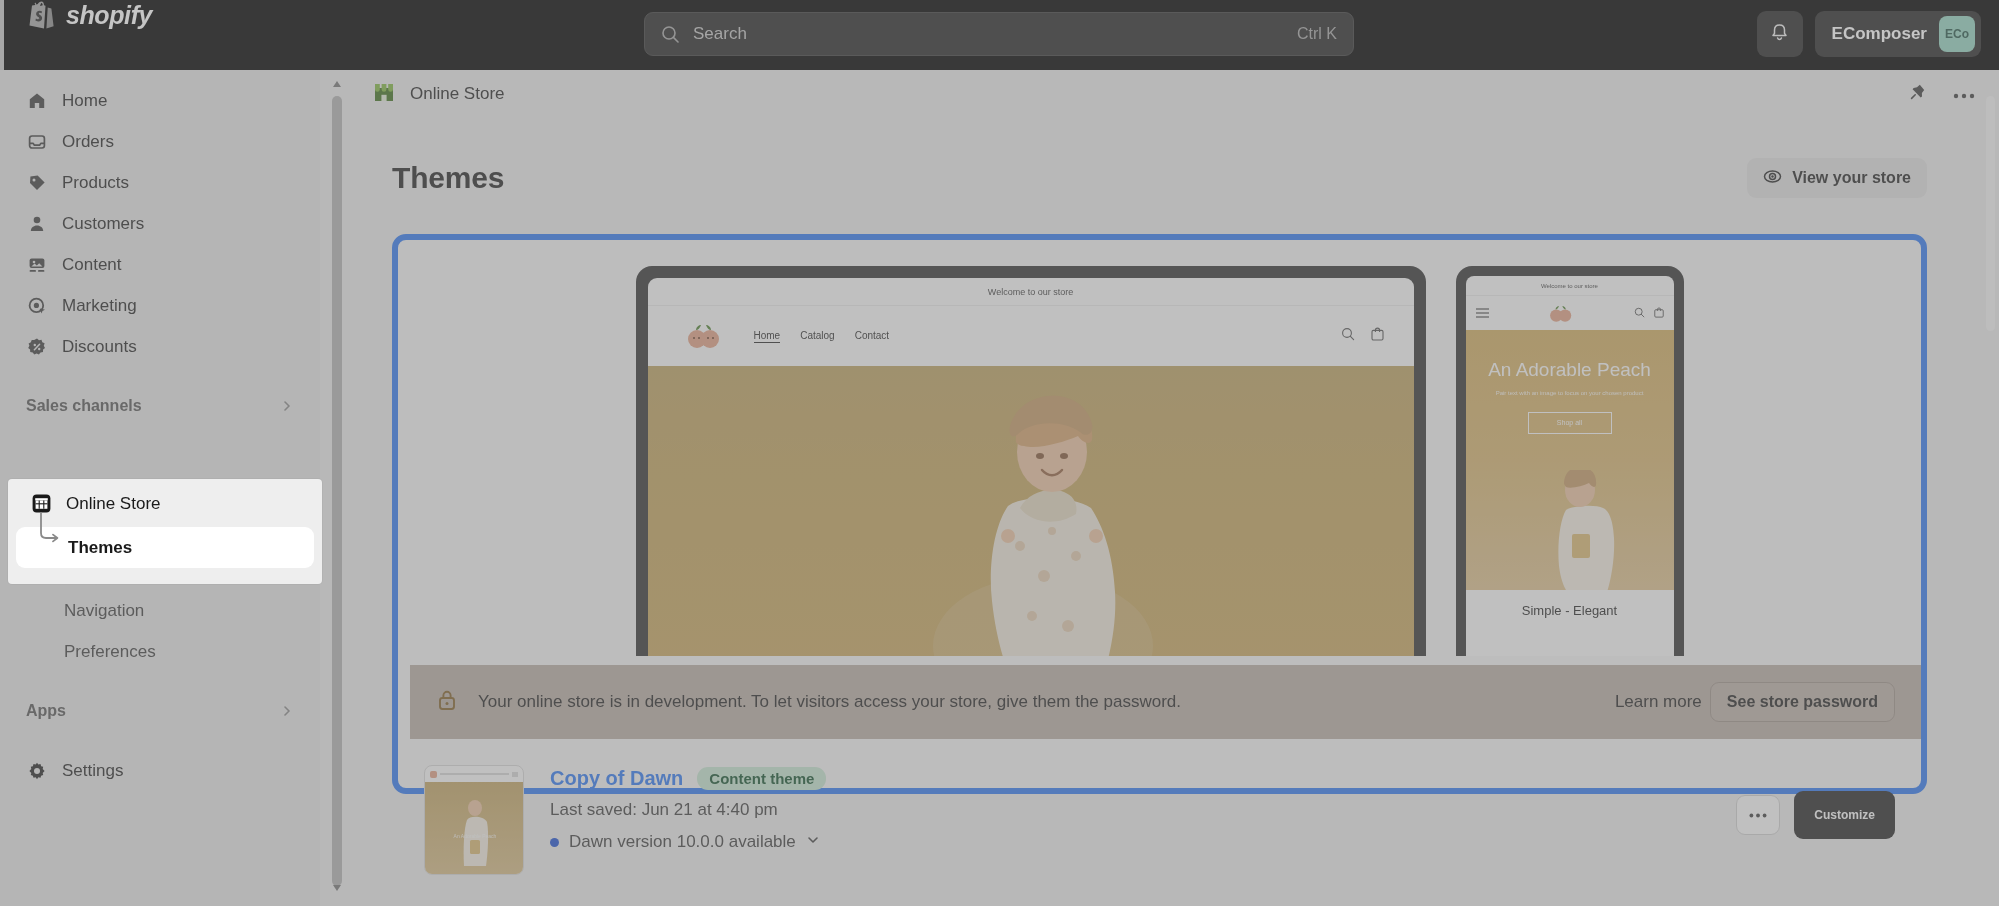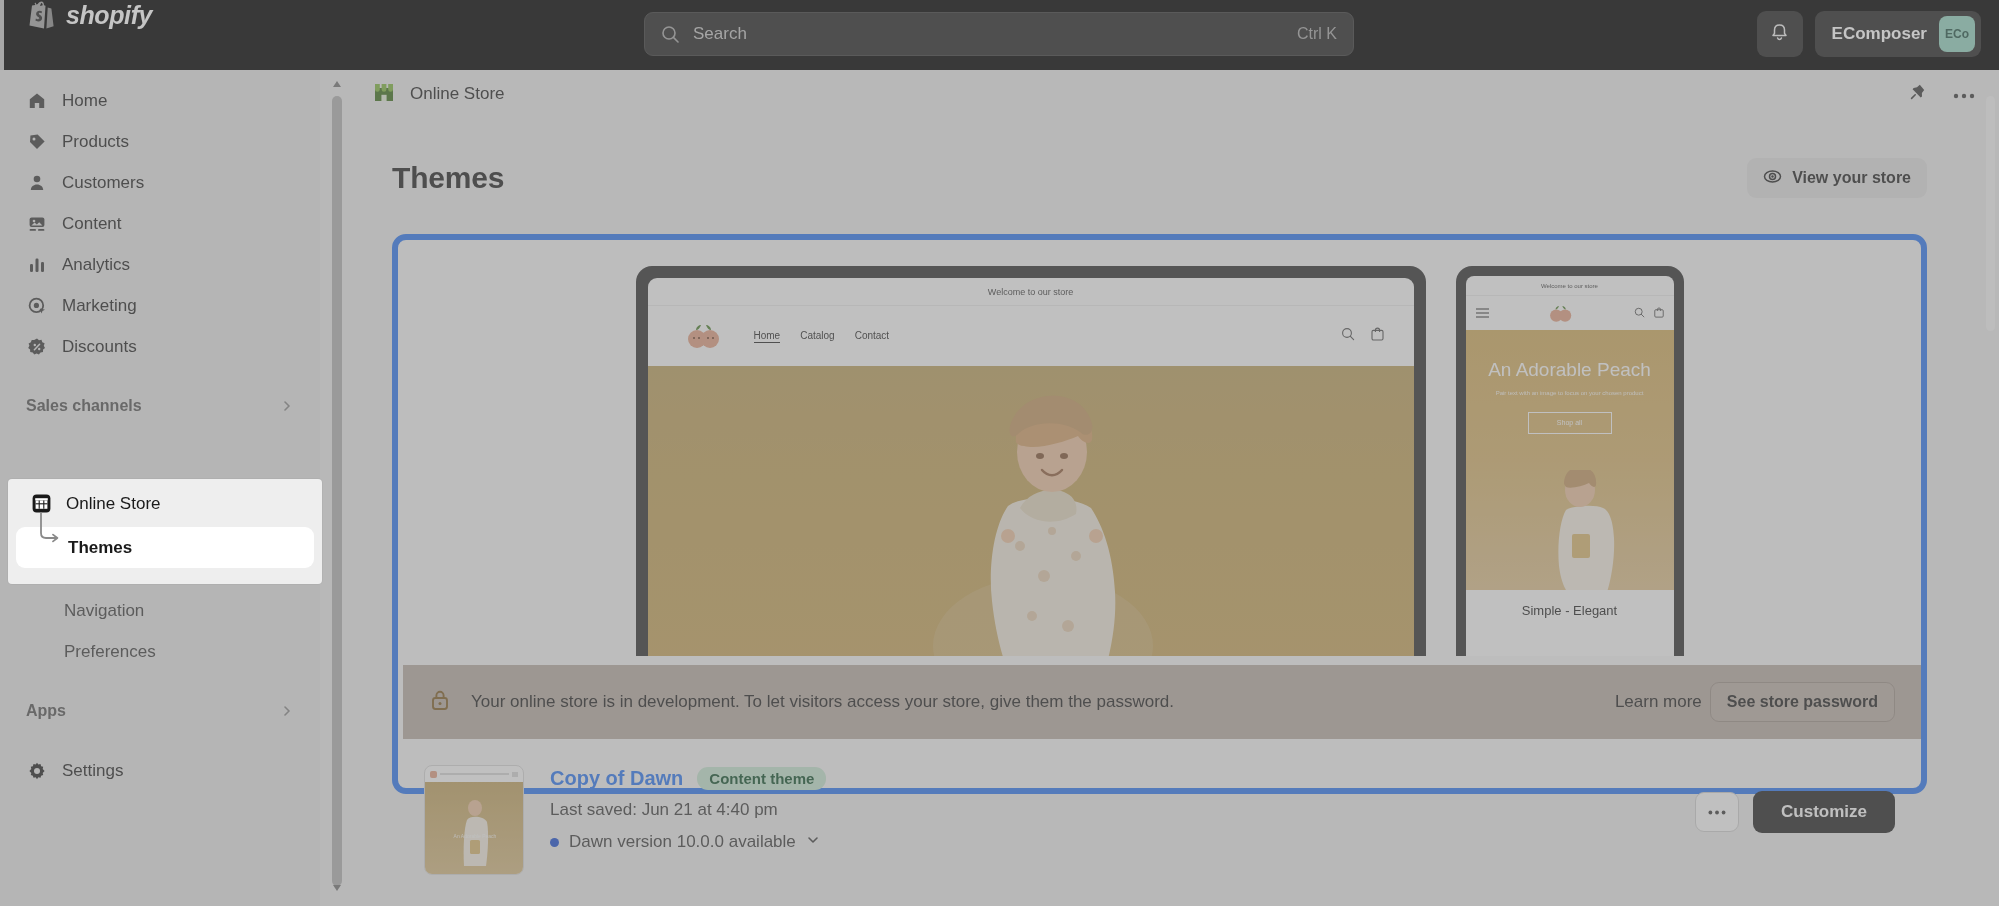--- a/index.html
+++ b/index.html
@@ -181,21 +181,21 @@
   .m-hero-sub { font-size: 6px; color: #fff; margin-top: 8px; opacity: .9; }
   .m-hero-btn {
     margin-top: 16px; width: 84px; height: 22px; border: 1px solid #fff;
     display: flex; align-items: center; justify-content: center;
     color: #fff; font-size: 7px;
   }
   .m-caption { height: 40px; display: flex; align-items: center; justify-content: center; font-size: 13px; color: #303030; }
 
   
   .dev-banner {
-    position: absolute; left: 5px; right: 0; top: 425px; height: 74px;
+    position: absolute; left: 12px; right: 0; top: 425px; height: 74px;
     background: #c0b5ac; display: flex; align-items: center; padding: 0 26px;
     z-index: 3;
   }
   .dev-text { margin-left: 20px; font-size: 17px; color: #303030; flex: 1; }
   .dev-actions { display: flex; align-items: center; gap: 8px; }
   .link-btn { font-size: 17px; color: #303030; }
   .outline-btn {
     height: 40px; padding: 0 16px; border-radius: 9px;
     border: 1px solid #a79c93; background: #c4b9b0; color: #303030;
     font-size: 16px; font-weight: 600; display: flex; align-items: center;
@@ -220,22 +220,22 @@
   }
   .theme-meta { margin-top: 10px; font-size: 17px; color: #4a4a4a; }
   .theme-ver { margin-top: 12px; display: flex; align-items: center; gap: 10px; font-size: 17px; color: #4a4a4a; }
   .dot { width: 9px; height: 9px; border-radius: 50%; background: #2a5bd7; }
   .theme-actions { display: flex; align-items: center; gap: 14px; padding-top: 26px; }
   .icon-btn {
     width: 44px; height: 40px; border: 1px solid #d6d6d6; border-radius: 9px;
     background: #fff; display: flex; align-items: center; justify-content: center;
   }
   .primary-btn {
-    height: 42px; padding: 0 28px; border-radius: 9px; background: #323232;
-    color: #fff; font-size: 17px; font-weight: 600;
+    height: 48px; padding: 0 20px; border-radius: 9px; background: #323232;
+    color: #fff; font-size: 12px; font-weight: 600;
     display: flex; align-items: center;
   }
 
   
   .sb-left {
     position: absolute; left: 332px; top: 78px; width: 10px; height: 820px; z-index: 4;
   }
   .sb-left-thumb { position: absolute; top: 18px; left: 0; width: 10px; height: 790px; background: #9a9a9a; border-radius: 5px; }
   .sb-arrow-up { position: absolute; top: 0; left: 0; }
   .sb-arrow-dn { position: absolute; bottom: 0; left: 0; }
@@ -300,20 +300,29 @@
 
     <div class="nav-item">
       <span class="ico">
         <svg width="20" height="20" viewBox="0 0 20 20">
             <path d="M10 2.6 2.8 8.2V17h5v-5h4.4v5h5V8.2L10 2.6z" fill="#4a4a4a"></path>
           </svg>
       </span>
       <span>Home</span>
     </div>
 
+    <div class="nav-item">
+      <span class="ico">
+        <svg width="20" height="20" viewBox="0 0 20 20">
+            <rect x="2.6" y="4" width="14.8" height="12" rx="2.4" fill="none" stroke="#4a4a4a" stroke-width="1.7"></rect>
+            <path d="M2.6 11.4h3.6l1.2 1.8h5.2l1.2-1.8h3.6" fill="none" stroke="#4a4a4a" stroke-width="1.7" stroke-linejoin="round"></path>
+          </svg>
+      </span>
+      <span>Orders</span>
+    </div>
 
     <div class="nav-item">
       <span class="ico">
         <svg width="20" height="20" viewBox="0 0 20 20">
             <path d="M10.6 2.4 17.6 9.4 10 17 3 10 3.4 3.4l7.2-1z" fill="#4a4a4a"></path>
             <circle cx="7" cy="7" r="1.5" fill="#ebebeb"></circle>
           </svg>
       </span>
       <span>Products</span>
     </div>
@@ -334,30 +343,20 @@
             <rect x="2.6" y="3.4" width="14.8" height="9.6" rx="2" fill="#4a4a4a"></rect>
             <circle cx="7" cy="7" r="1.3" fill="#ebebeb"></circle>
             <path d="M4.4 11.6 7.6 8.6l2.2 2 2.4-2.4 3.2 3.4H4.4z" fill="#ebebeb"></path>
             <rect x="2.6" y="15" width="6.4" height="1.8" rx=".9" fill="#4a4a4a"></rect>
             <rect x="11" y="15" width="6.4" height="1.8" rx=".9" fill="#4a4a4a"></rect>
           </svg>
       </span>
       <span>Content</span>
     </div>
 
-    <div class="nav-item">
-      <span class="ico">
-        <svg width="20" height="20" viewBox="0 0 20 20">
-            <rect x="3" y="9" width="3" height="8" rx="1.2" fill="#4a4a4a"></rect>
-            <rect x="8.5" y="3.5" width="3" height="13.5" rx="1.2" fill="#4a4a4a"></rect>
-            <rect x="14" y="7" width="3" height="10" rx="1.2" fill="#4a4a4a"></rect>
-          </svg>
-      </span>
-      <span>Analytics</span>
-    </div>
 
     <div class="nav-item">
       <span class="ico">
         <svg width="20" height="20" viewBox="0 0 20 20">
             <circle cx="9.4" cy="9.4" r="6.8" fill="none" stroke="#4a4a4a" stroke-width="1.8"></circle>
             <circle cx="9.4" cy="9.4" r="2.6" fill="#4a4a4a"></circle>
             <path d="M13.6 12.4l4.4 1.4-2.6 1.2-.6 2.6-2.2-4.2z" fill="#4a4a4a"></path>
           </svg>
       </span>
       <span>Marketing</span>

